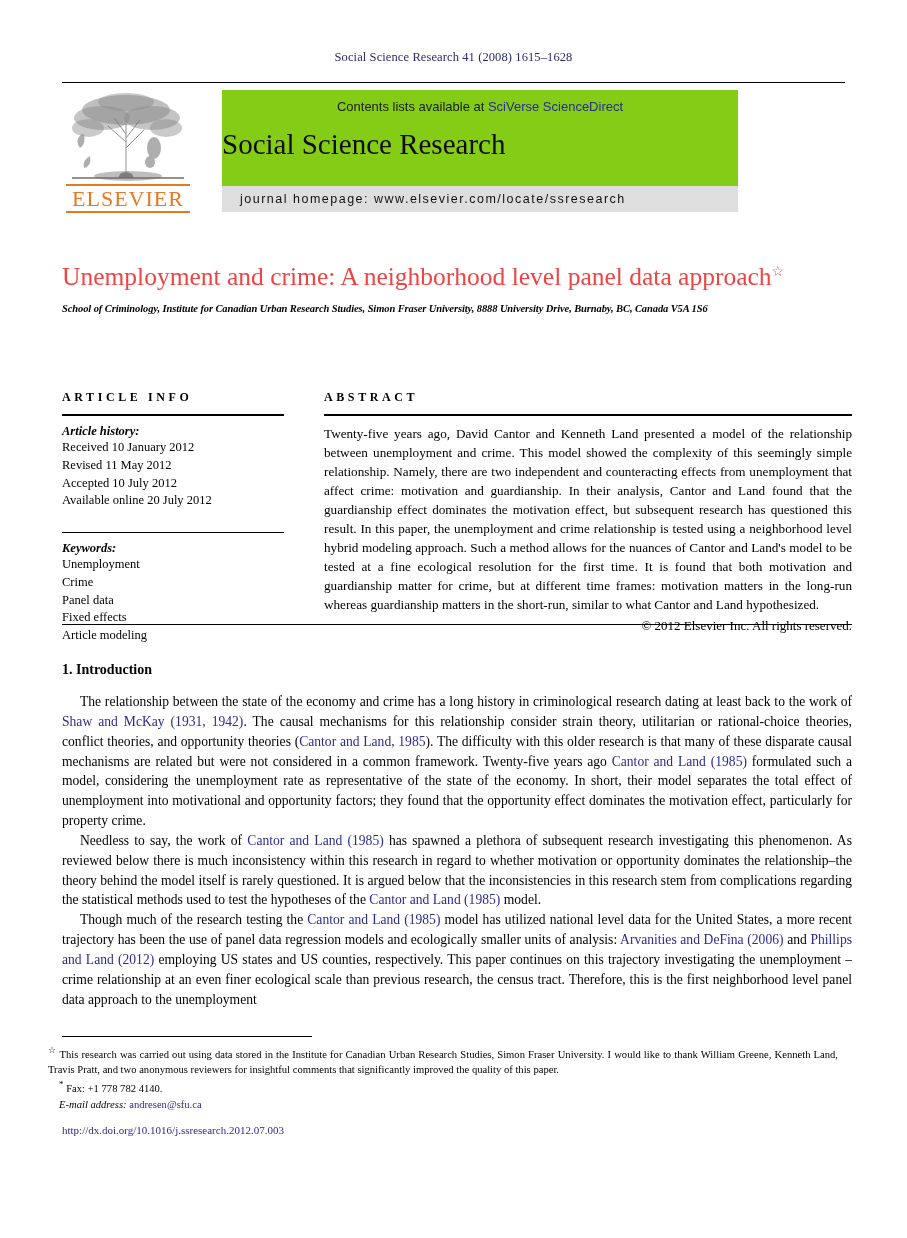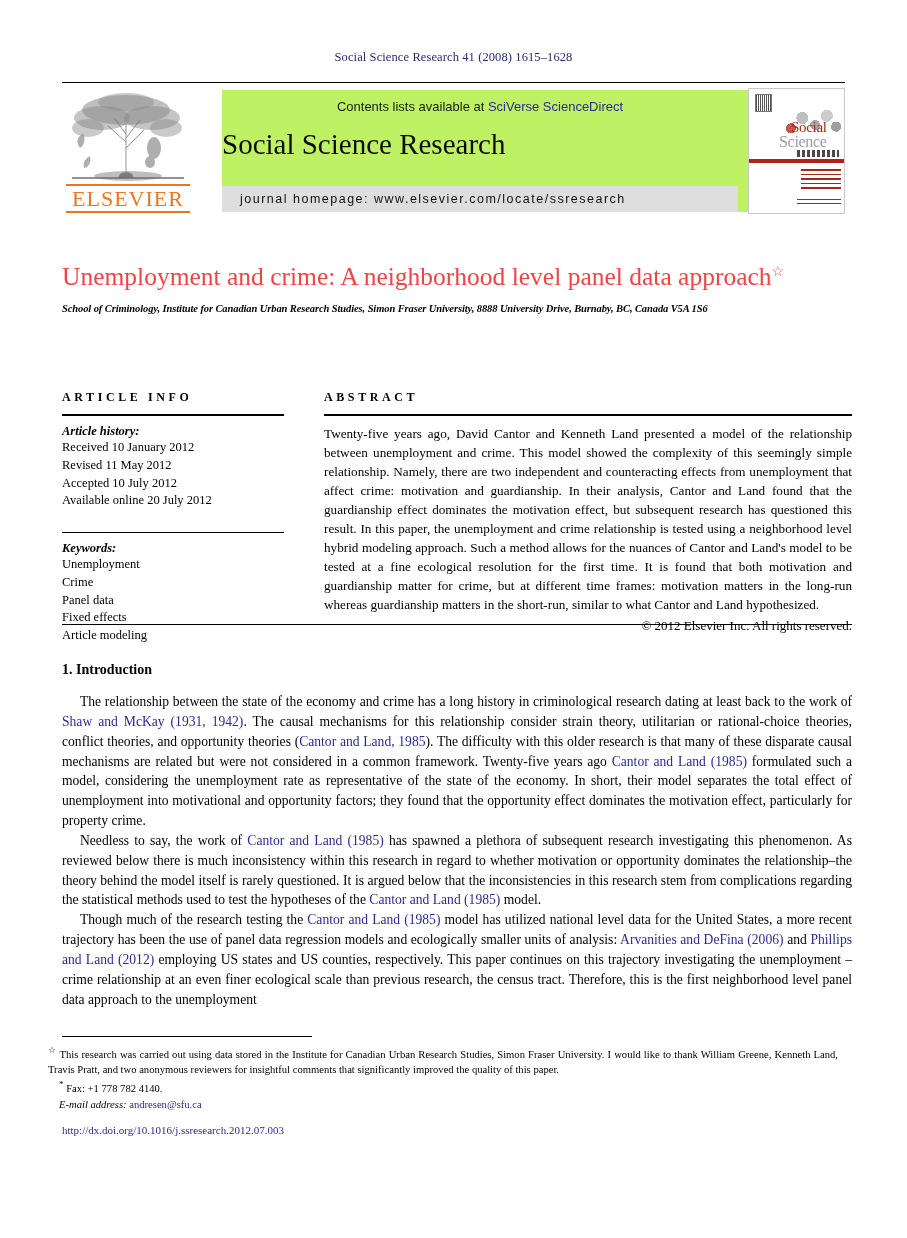--- a/index.html
+++ b/index.html
@@ -71,22 +71,21 @@
     border-top: 2px solid #e87722;
     border-bottom: 2px solid #e87722;
     line-height: 1.15;
   }
 
   .banner {
     position: absolute;
     left: 160px; top: 2px;
     width: 516px;
     height: 122px;
-    background: #bef264;
-    padding-left: 24px;
+    background: #84cc16;
   }
   .banner-contents {
     position: absolute;
     left: 0; top: 9px;
     width: 516px;
     text-align: center;
     font-family: "Liberation Sans", sans-serif;
     font-size: 13px;
     color: #1a1a1a;
   }
@@ -397,30 +396,20 @@
     </div>
 
     <div class="banner">
       <div class="banner-contents">
         <span>Contents lists available at </span><span class="sd-link">SciVerse ScienceDirect</span>
       </div>
       <div class="banner-title">Social Science Research</div>
       <div class="banner-homepage">journal homepage: www.elsevier.com/locate/ssresearch</div>
     </div>
 
-    <div class="cover-thumb">
-      <div class="cover-elsevier-mark"></div>
-      <div class="cover-crowd"></div>
-      <div class="cover-social">Social</div>
-      <div class="cover-science">Science</div>
-      <div class="cover-research"></div>
-      <div class="cover-redband"></div>
-      <div class="cover-subtitle"></div>
-      <div class="cover-footer"></div>
-    </div>
   </div>
 
   <div class="title-block">
     <div class="paper-title"><span>Unemployment and crime: A neighborhood level panel data approach</span><span class="star">☆</span></div>
     <div class="affiliation">School of Criminology, Institute for Canadian Urban Research Studies, Simon Fraser University, 8888 University Drive, Burnaby, BC, Canada V5A 1S6</div>
   </div>
 
   <div class="cols">
 
     <div class="col-info">

